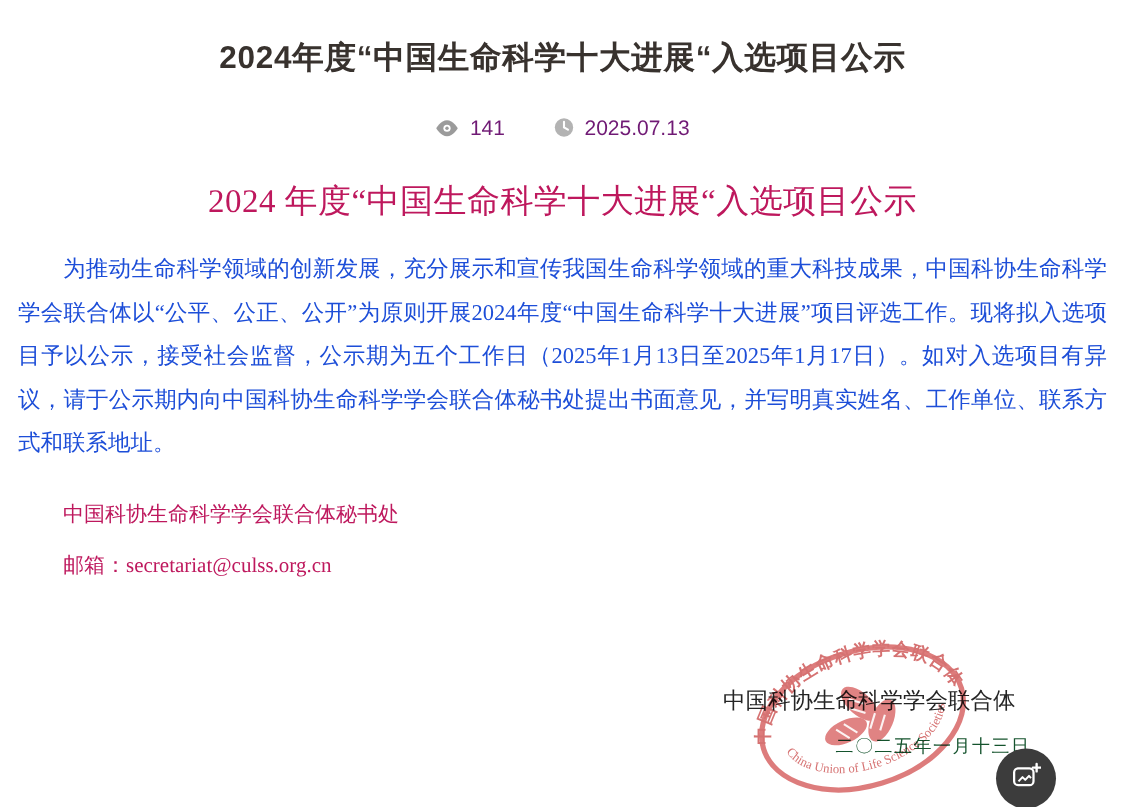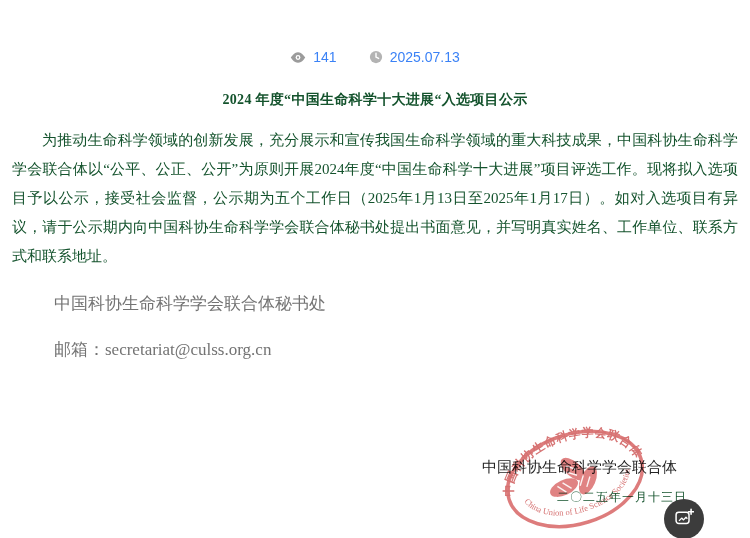--- a/index.html
+++ b/index.html
@@ -18,52 +18,52 @@
     font-size: 21px;
     font-weight: bold;
     color: #38322e;
     letter-spacing: 0.5px;
     font-family: "Liberation Sans", sans-serif;
   }
   .article-meta {
     margin-top: 25px;
     display: flex; justify-content: center; align-items: center;
     gap: 32px;
-    color: #3b82f6;
+    color: #701a75;
     font-size: 14px;
   }
   .meta-item { display: flex; align-items: center; gap: 7px; }
   .meta-item svg { display: block; }
 
   
   .document {
     position: relative;
     margin-top: 26px;
     padding: 0 12px;
     font-family: "Liberation Serif", "DejaVu Serif", serif;
     color: #262626;
   }
   .doc-heading {
     margin: 0;
     text-align: center;
-    font-size: 14px;
-    font-weight: 700;
-    color: #14532d;
+    font-size: 22px;
+    font-weight: 400;
+    color: #be185d;
     letter-spacing: 0.3px;
   }
   .doc-paragraph {
     margin: 17px 0 0;
     font-size: 15px;
     line-height: 29px;
     text-align: justify;
     text-indent: 30px;
-    color: #14532d;
+    color: #1d4ed8;
   }
   .contact-block { margin-top: 18px; padding-left: 26px; }
-  .contact-line { margin: 16px; font-size: 17px; line-height: 29.5px; color: #737373; }
+  .contact-line { margin: 4px; font-size: 14px; line-height: 29.5px; color: #be185d; }
 
   
   .signature-org {
     position: absolute; top: 458px; right: 73px;
     font-family: "Liberation Serif", "DejaVu Serif", serif;
     font-size: 15px; color: #242424; margin: 0;
   }
   .signature-date {
     position: absolute; top: 489px; right: 63px;
     font-family: "Liberation Serif", "DejaVu Serif", serif;
@@ -88,20 +88,21 @@
     border: none;
     display: flex; align-items: center; justify-content: center;
     cursor: pointer;
     padding: 0;
   }
 </style>
 </head>
 <body>
 
 <header class="article-header">
+  <h1 class="article-title">2024年度“中国生命科学十大进展“入选项目公示</h1>
   <div class="article-meta">
     <span class="meta-item">
       <span>
         <svg width="16" height="13" viewBox="0 0 24 18">
           <path d="M12 1C5.8 1 1.2 9 1.2 9s4.6 8 10.8 8 10.8-8 10.8-8S18.2 1 12 1z" fill="#9b9b9b"></path>
           <circle cx="12" cy="9" r="3.6" fill="#ffffff"></circle>
           <circle cx="12" cy="9" r="1.7" fill="#9b9b9b"></circle>
         </svg>
       </span>
       <span>141</span>

